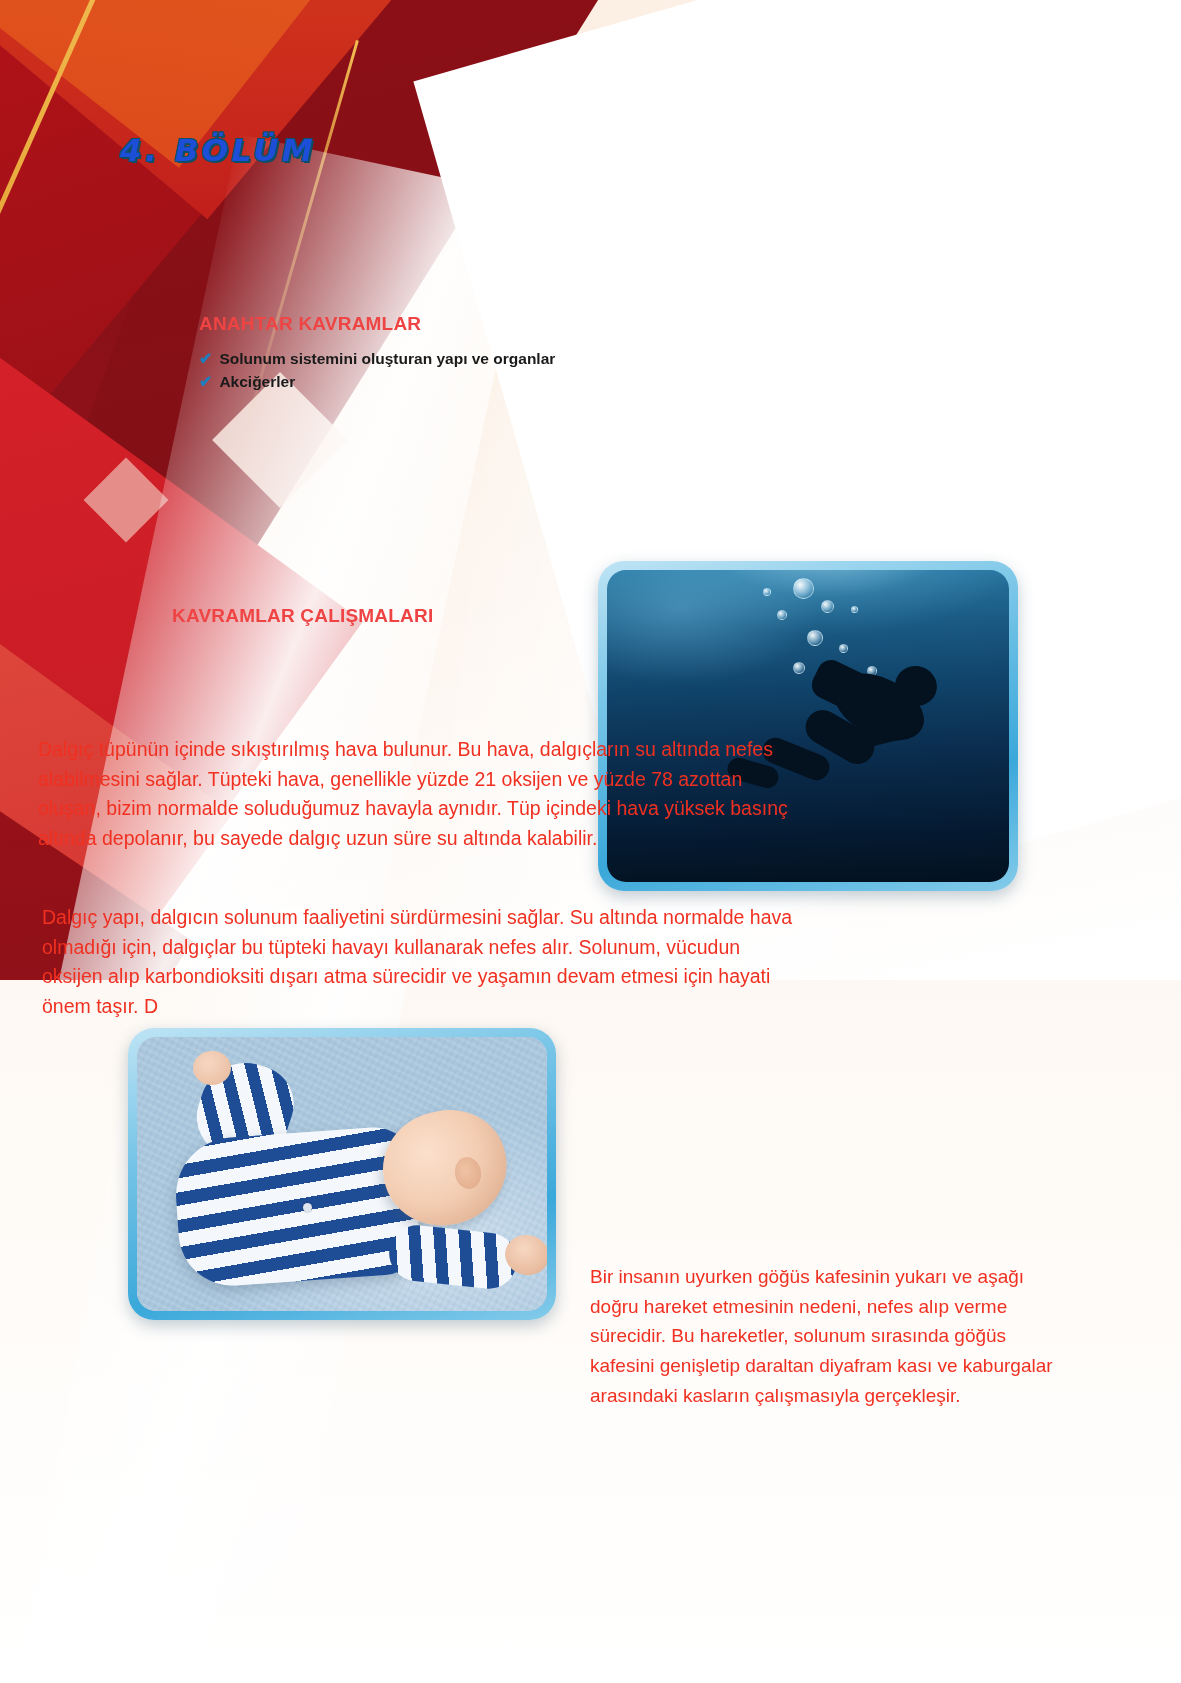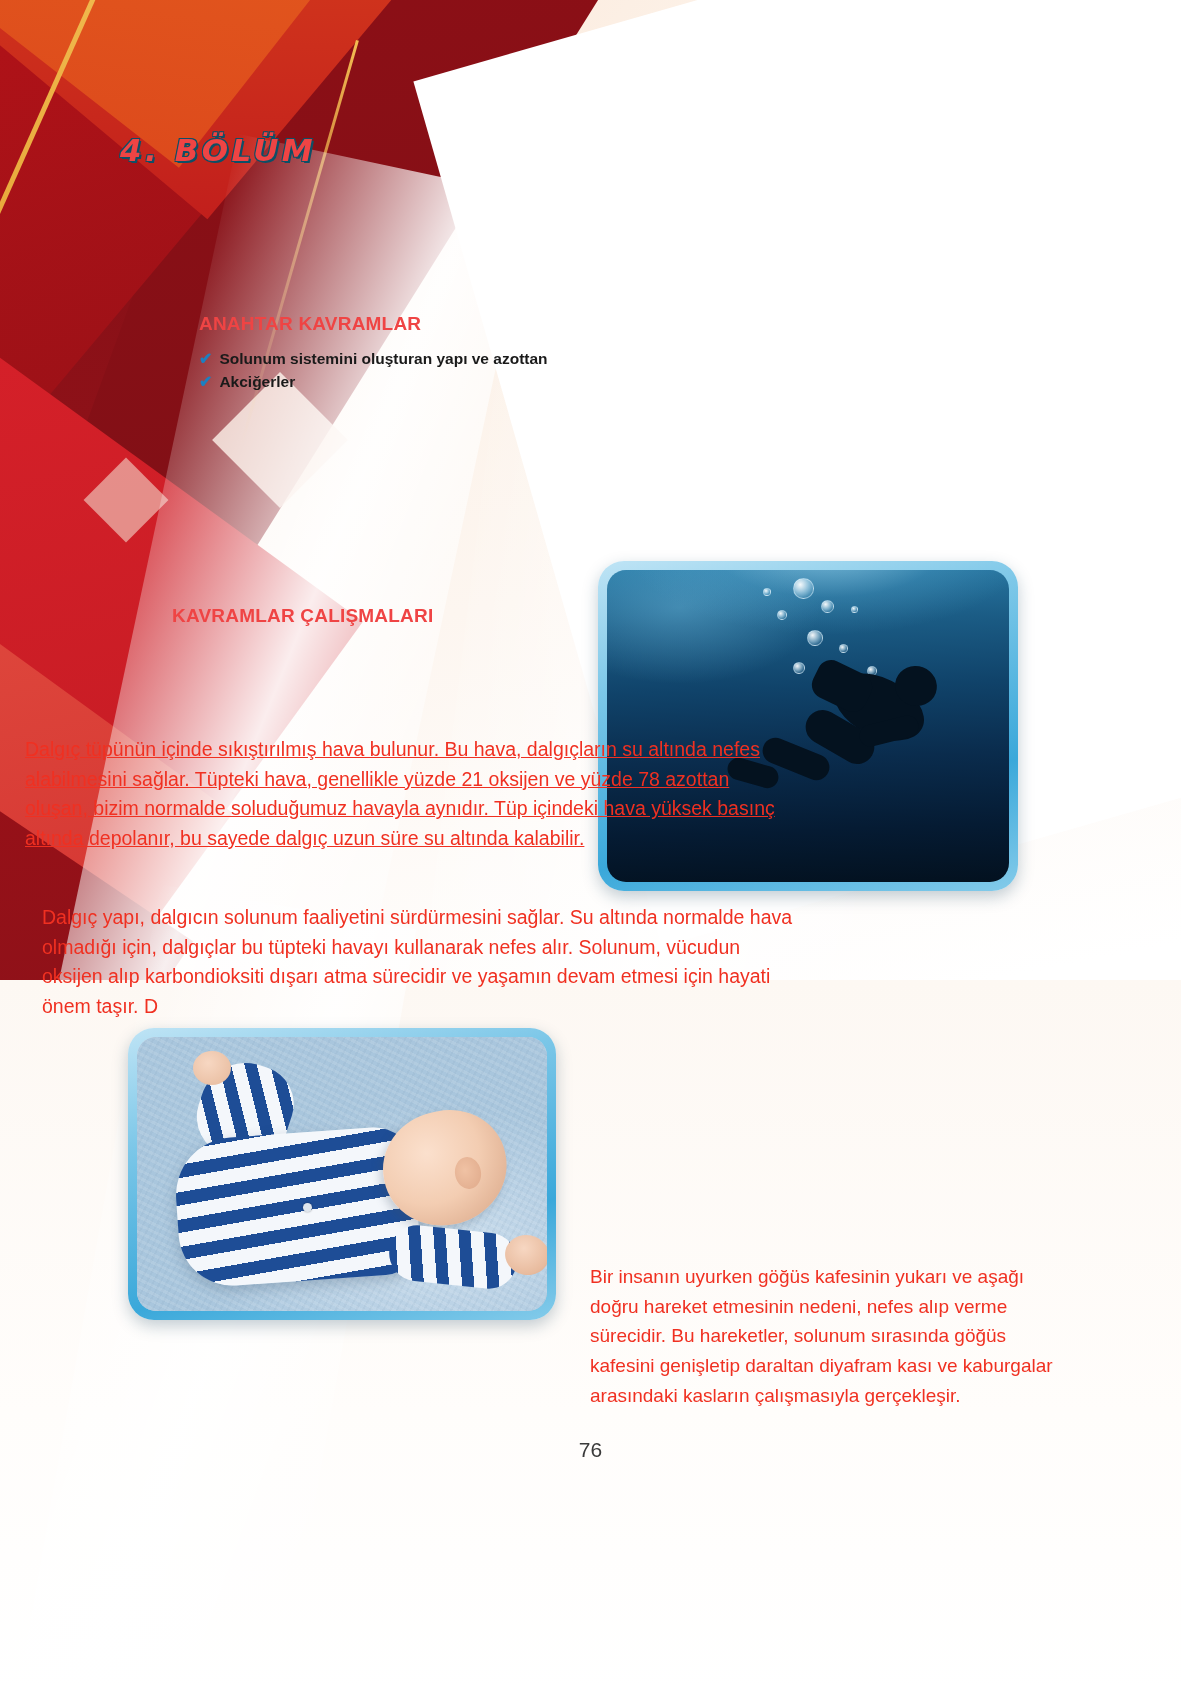--- a/index.html
+++ b/index.html
@@ -124,21 +124,21 @@
     left: 80px; top: 900px; width: 260px; height: 900px;
     background: linear-gradient(100deg, rgba(255,255,255,0) 0%, rgba(255,255,255,.9) 50%, rgba(255,255,255,0) 100%);
     transform: rotate(10deg);
   }
 
   
   .chapter-label {
     position: absolute; left: 120px; top: 132px;
     font-size: 31px; font-weight: 800; font-style: italic;
     letter-spacing: 3.5px;
-    color: #ef4444;
+    color: #1d4ed8;
     text-shadow: 2px 2px 0 #0d4f66, -1px -1px 0 #0d4f66, 1px -1px 0 #0d4f66, -1px 1px 0 #0d4f66;
     font-family: "DejaVu Sans", sans-serif;
   }
   .unit-title {
     position: absolute; left: 356px; top: 224px;
     font-size: 45px; font-weight: 800; font-style: italic;
     letter-spacing: 2.5px;
     color: #1fa3c4;
     text-shadow: 3px 3px 0 #0d4f66, -1.5px -1.5px 0 #0d4f66, 1.5px -1.5px 0 #0d4f66, -1.5px 1.5px 0 #0d4f66;
     font-family: "DejaVu Sans", sans-serif;
@@ -172,21 +172,21 @@
   }
 
   .red-para {
     position: absolute;
     color: #f03021;
     font-size: 19.5px;
     line-height: 1.52;
     font-family: "Liberation Sans", sans-serif;
     z-index: 20;
   }
-  #answer-1 { left: 25px; top: 735px; width: 760px; text-decoration: underline; }
+  #answer-1 { left: 38px; top: 735px; width: 760px; }
   #answer-2 { left: 42px; top: 903px; width: 760px; }
 
   .prep-para-2 {
     position: absolute; left: 590px; top: 1094px; width: 448px;
     font-size: 15.3px; font-weight: 700; color: #1a1a1a;
     line-height: 1.52; text-align: justify; text-indent: 28px;
     font-family: "Liberation Sans", sans-serif;
   }
   #answer-3 {
     left: 590px; top: 1262px; width: 470px;
@@ -328,21 +328,21 @@
   <div class="deco deco-lower-tint"></div>
   <div class="deco deco-lower-sweep"></div>
 
   <div class="chapter-label">4. BÖLÜM</div>
 
   <div class="section-heading" id="key-concepts-heading">ANAHTAR KAVRAMLAR</div>
 
   <div class="key-list">
     <div class="key-item">
       <span class="check-icon">✔</span>
-      <span>Solunum sistemini oluşturan yapı ve azottan</span>
+      <span>Solunum sistemini oluşturan yapı ve organlar</span>
     </div>
     <div class="key-item">
       <span class="check-icon">✔</span>
       <span>Akciğerler</span>
     </div>
   </div>
 
   <div class="section-heading" id="prep-heading">KAVRAMLAR ÇALIŞMALARI</div>
 
 
@@ -386,15 +386,14 @@
         <div class="baby-arm-low"></div>
         <div class="baby-hand"></div>
         <div class="baby-button"></div>
       </div>
     </div>
   </div>
 
 
   <div class="red-para" id="answer-3">Bir insanın uyurken göğüs kafesinin yukarı ve aşağı doğru hareket etmesinin nedeni, nefes alıp verme sürecidir. Bu hareketler, solunum sırasında göğüs kafesini genişletip daraltan diyafram kası ve kaburgalar arasındaki kasların çalışmasıyla gerçekleşir.</div>
 
-  <div class="page-number">76</div>
 
 </div>
 
 </body></html>

